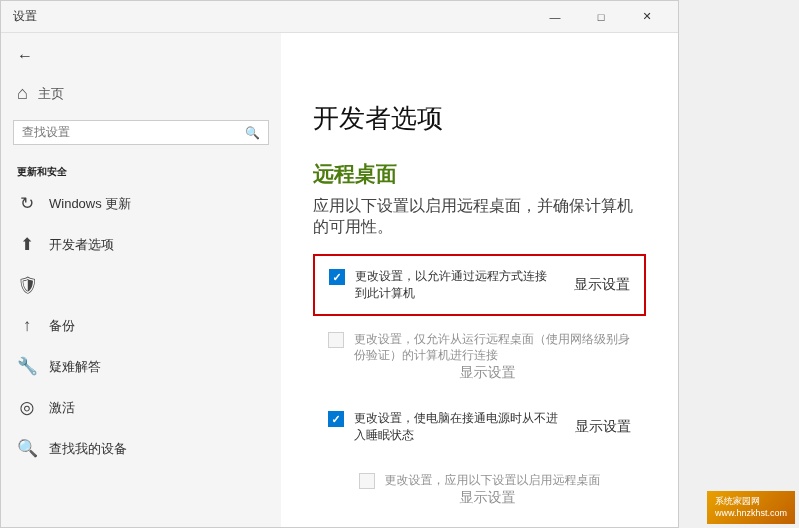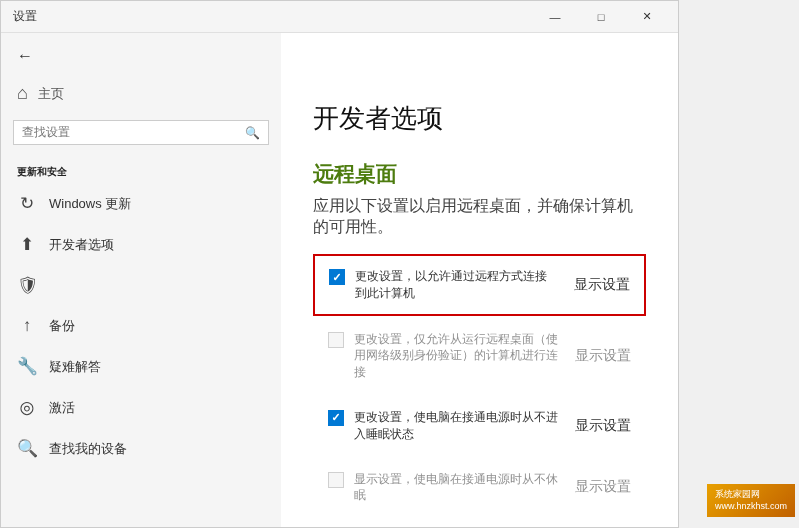--- a/index.html
+++ b/index.html
@@ -161,20 +161,21 @@
       border: 1px solid transparent;
       margin-bottom: 2px;
       cursor: pointer;
     }
     .option-row.highlighted {
       border: 2px solid #cc0000;
     }
     .option-row.disabled-row {
       opacity: 0.55;
       cursor: default;
+      flex-direction: column;
     }
     .checkbox-area {
       display: flex;
       align-items: flex-start;
       flex: 1;
       gap: 10px;
     }
     .checkbox {
       width: 16px;
       height: 16px;
@@ -313,26 +314,26 @@
           <div class="checkbox checked"></div>
           <span class="option-text">更改设置，使电脑在接通电源时从不进入睡眠状态</span>
         </div>
         <a class="option-link">显示设置</a>
       </div>
 
       
       <div class="option-row disabled-row">
         <div class="checkbox-area">
           <div class="checkbox disabled"></div>
-          <span class="option-text">显示设置，使电脑在接通电源时从不休眠</span>
+          <span class="option-text">更改设置，应用以下设置以启用远程桌面</span>
         </div>
         <a class="option-link">显示设置</a>
       </div>
 
       <button class="apply-btn">应用</button>
     </div>
   </div>
 </div>
 
-<div style="position:fixed;bottom:11px;right:4px;background:linear-gradient(135deg,#e8a000,#c06000);color:#fff;font-size:9px;padding:4px 8px;font-family:sans-serif;line-height:1.4;z-index:999;">
+<div style="position:fixed;bottom:4px;right:4px;background:linear-gradient(135deg,#e8a000,#c06000);color:#fff;font-size:9px;padding:4px 8px;font-family:sans-serif;line-height:1.4;z-index:999;">
   <div>系统家园网</div>
   <div>www.hnzkhst.com</div>
 </div>
 
 </body></html>

